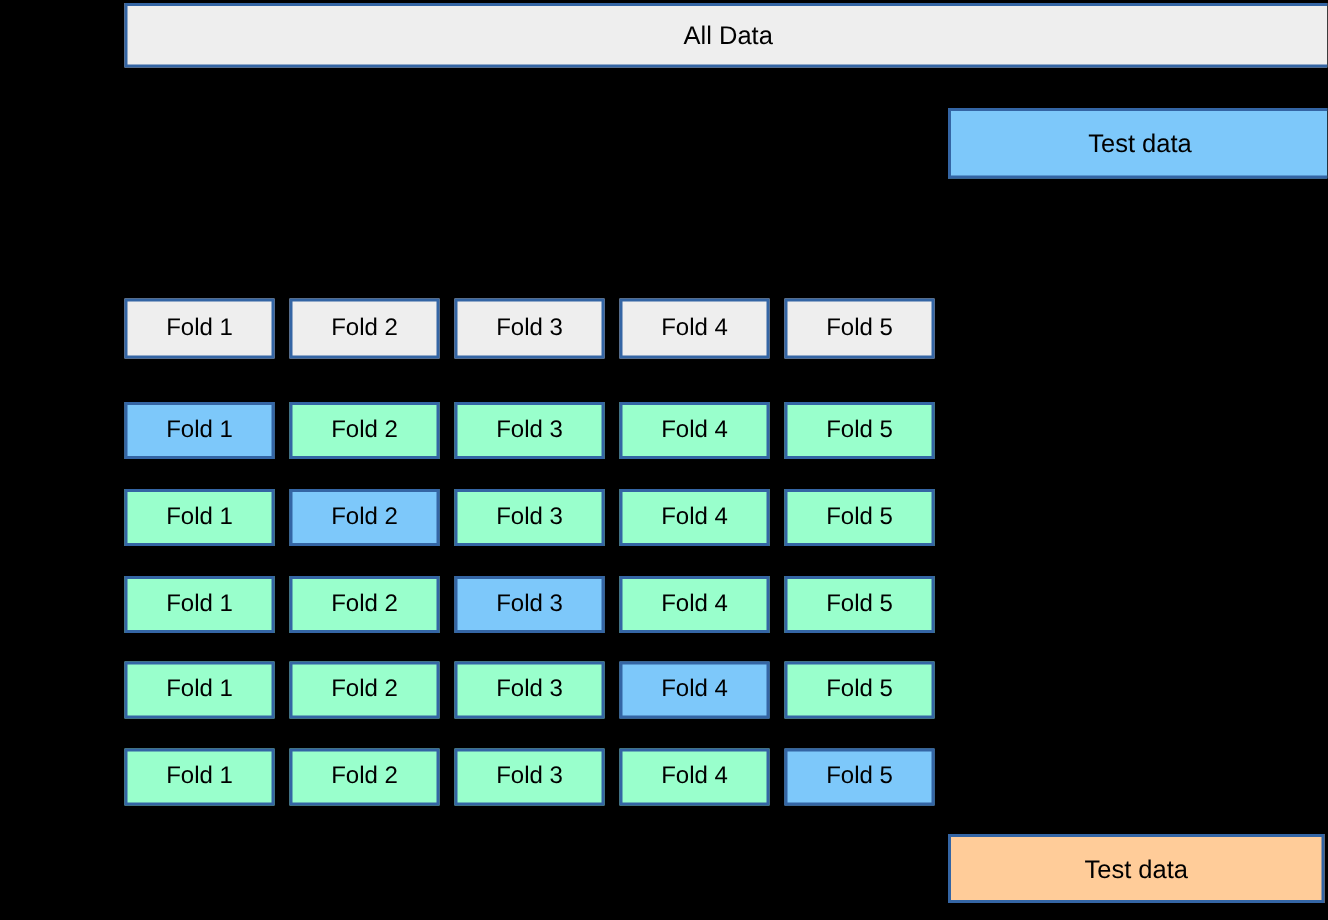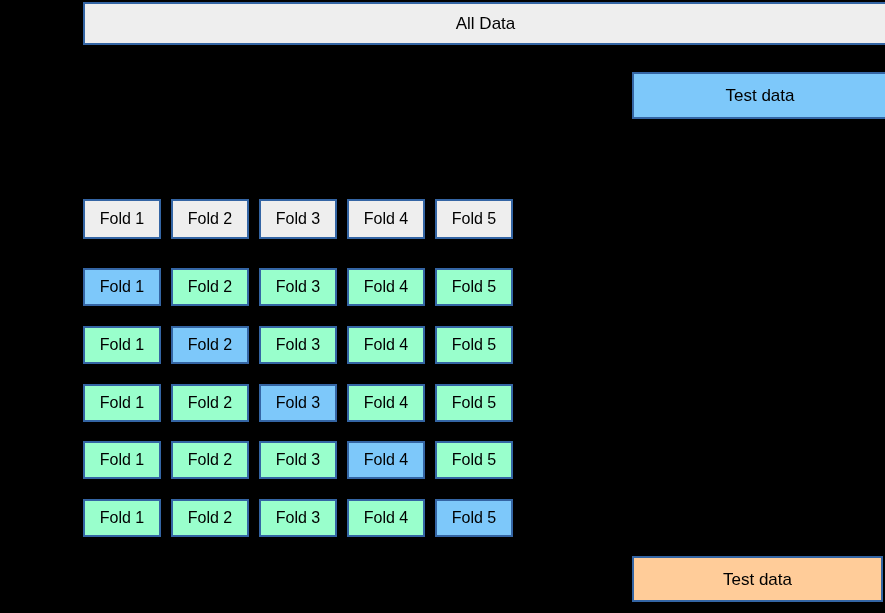--- a/index.html
+++ b/index.html
@@ -29,21 +29,21 @@
   .bar.final-test{ left: 632px; top: 556px; width: 251px; height: 46px; background: var(--orange-fill, #FFCC99); font-size: 17px; }
 
   .fold-grid { position: absolute; left: 0; top: 0; width: 100%; height: 100%; }
   .fold-row { position: absolute; left: 83px; display: flex; gap: 10px; }
   .fold-row:nth-child(1) { top: 199px; }
   .fold-row:nth-child(2) { top: 268px; }
   .fold-row:nth-child(3) { top: 326px; }
   .fold-row:nth-child(4) { top: 384px; }
   .fold-row:nth-child(5) { top: 441px; }
   .fold-row:nth-child(6) { top: 499px; }
-  .fold-box { width: 78px; height: 38px; text-align: center; }
+  .fold-box { width: 100px; height: 38px; text-align: center; }
   .fold-row.header .fold-box { height: 40px; }
   .fill-gray  { background: var(--gray-fill, #EEEEEE); }
   .fill-green { background: var(--green-fill, #99FFCC); }
   .fill-blue  { background: var(--blue-fill, #7DC8FA); }
 </style>
 </head>
 <body>
 
 <div class="canvas">
 

